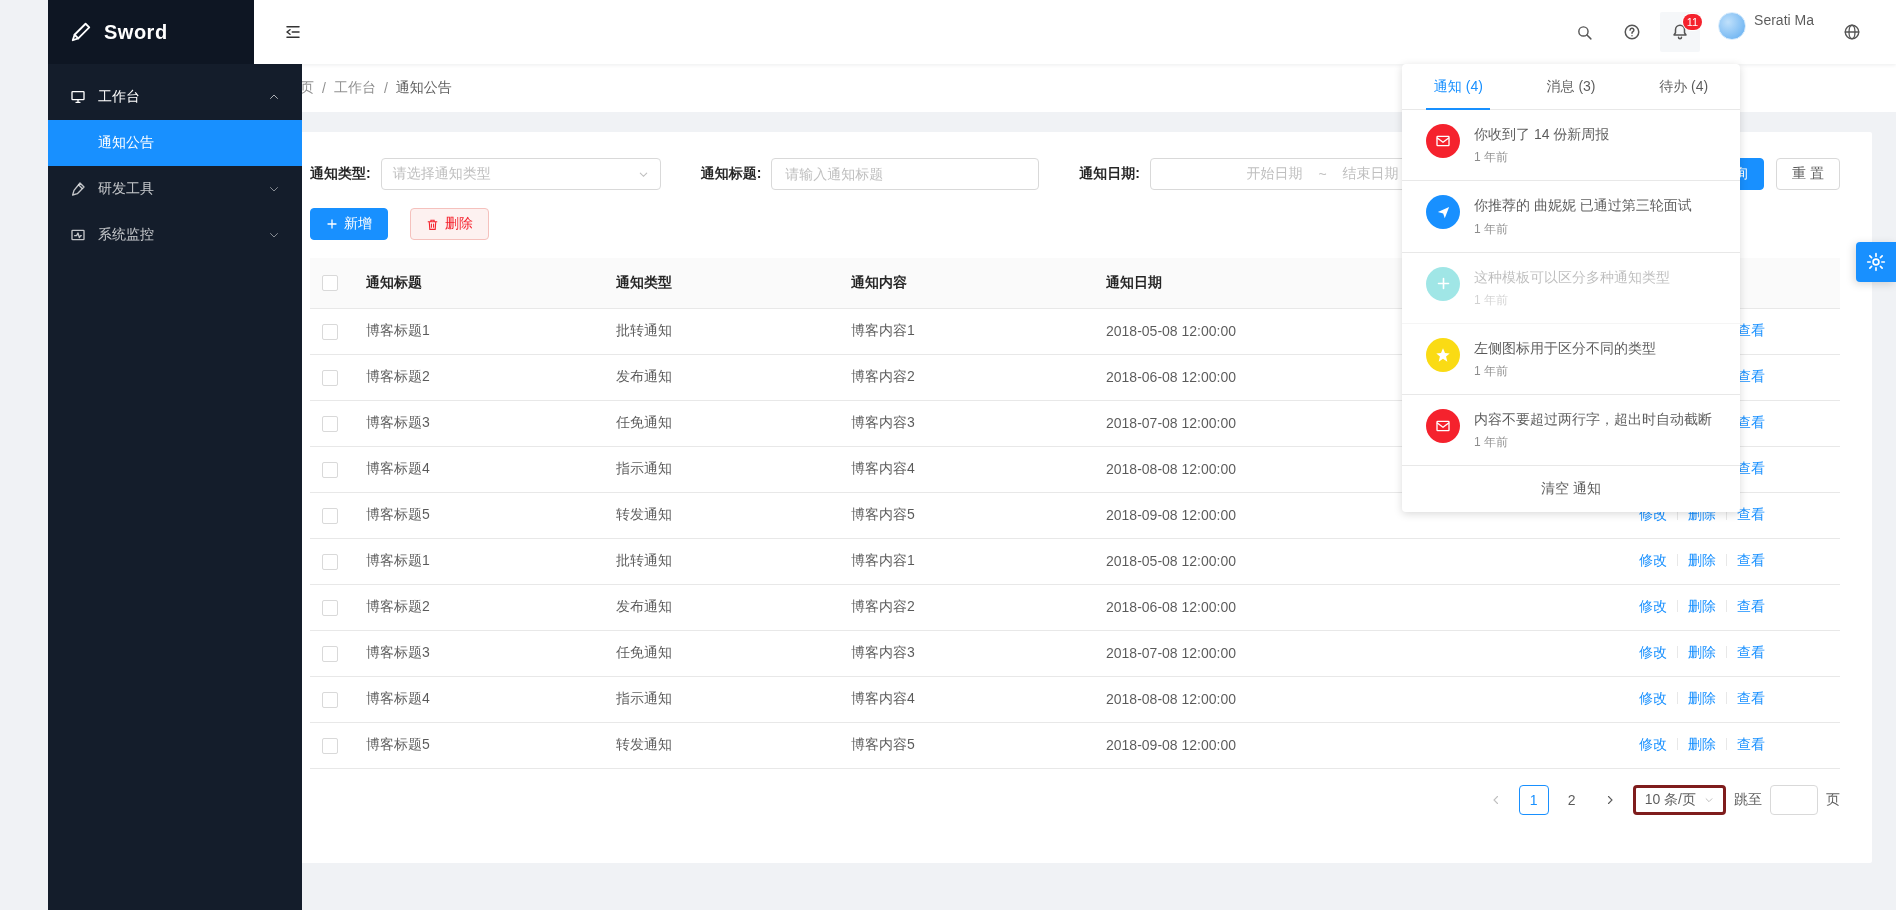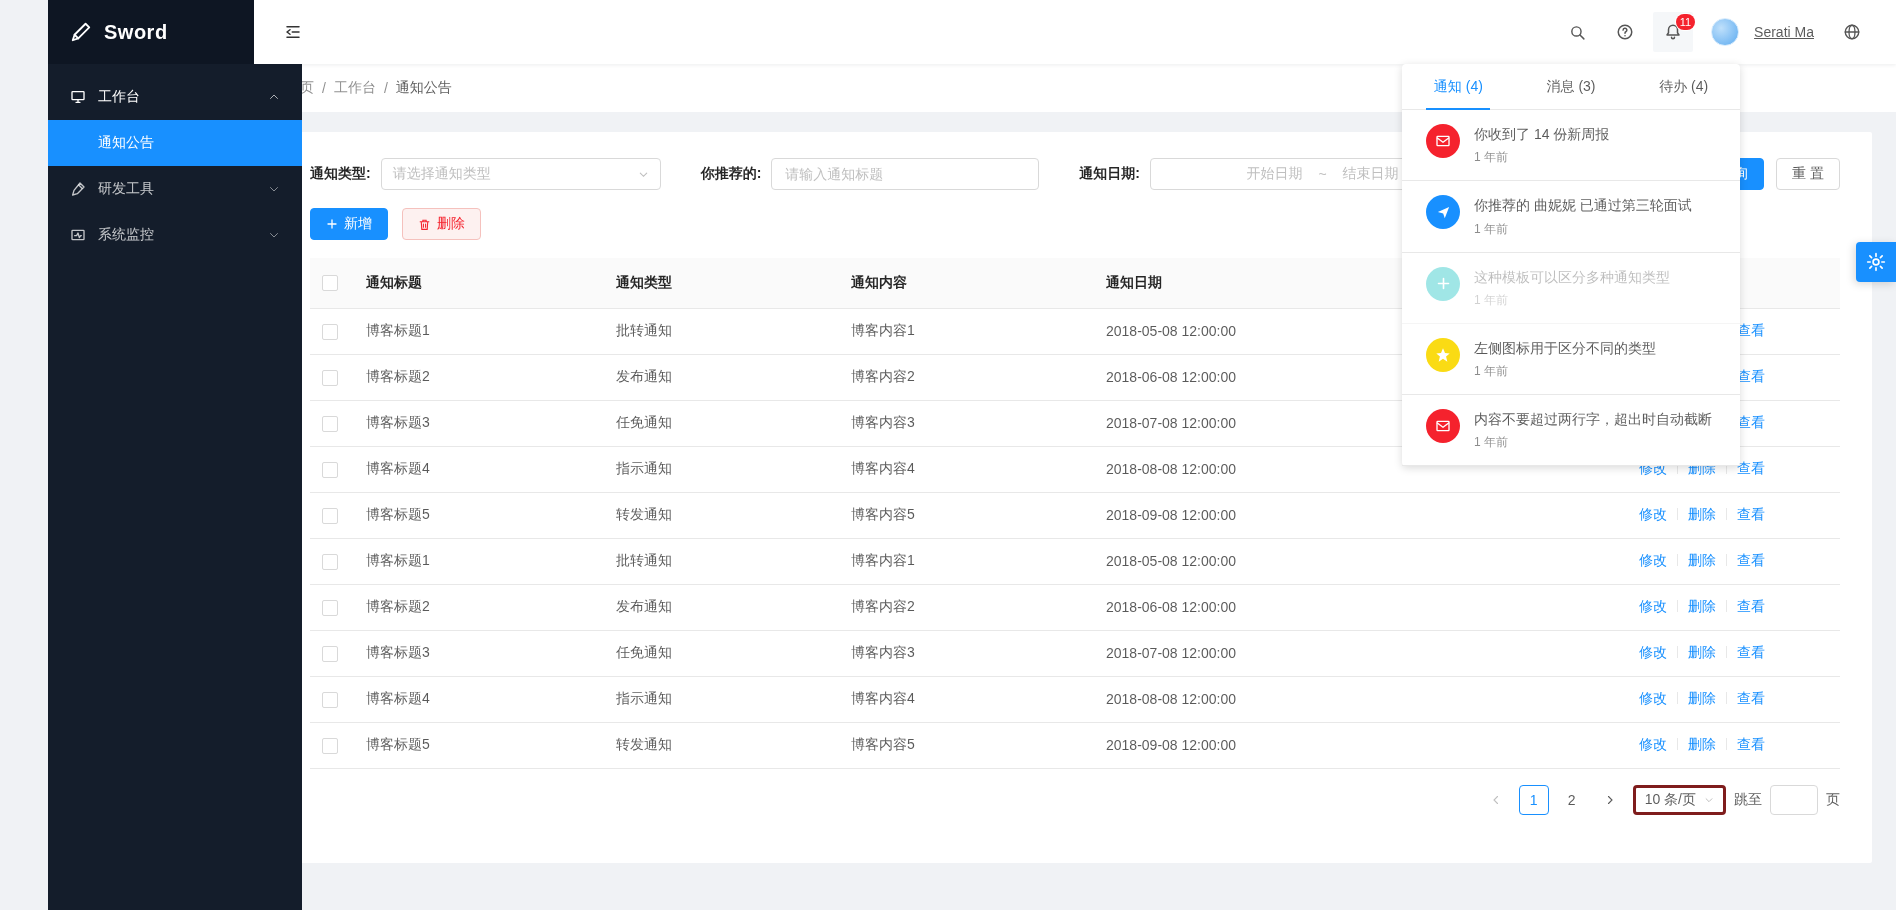--- a/index.html
+++ b/index.html
@@ -25,21 +25,21 @@
 
   
   .header { position:fixed; left:254px; right:0; top:0; height:64px; background:#fff;
     box-shadow:0 1px 4px rgba(0,21,41,.08); display:flex; align-items:center; padding:0 24px 0 22px; z-index:40; }
   .fold { color:#333; cursor:pointer; padding:8px; }
   .header-right { margin-left:auto; display:flex; align-items:center; gap:8px; }
   .hicon { width:40px; height:40px; display:flex; align-items:center; justify-content:center; color:#555; cursor:pointer; border-radius:2px; }
   .bell-wrap { position:relative; background:#f5f7f9; }
   .badge { position:absolute; top:2px; right:-2px; background:#f5222d; color:#fff; font-size:11px; line-height:16px;
     min-width:18px; padding:0 4px; border-radius:9px; text-align:center; box-shadow:0 0 0 1px #fff; }
-  .user { display:flex; align-items:center; gap:15px; padding:0 10px; height:40px; cursor:pointer;text-decoration:underline; }
+  .user { display:flex; gap:8px; padding:0 10px; height:40px; cursor:pointer; }
   .avatar { width:28px; height:28px; border-radius:50%; background:radial-gradient(circle at 35% 35%, #bfe0fb, #5dabf0); border:1px solid #d8ecfd; }
   .user-name { color:rgba(0,0,0,.65); }
 
   
   .crumb-band { position:fixed; left:254px; right:0; top:64px; height:48px; background:#fff;
     display:flex; align-items:center; padding-left:32px; gap:8px; z-index:10; }
   .bc-link { color:rgba(0,0,0,.45); cursor:pointer; }
   .bc-sep { color:rgba(0,0,0,.45); }
   .bc-current { color:rgba(0,0,0,.65); }
 
@@ -56,21 +56,21 @@
   .text-input input { border:none; outline:none; width:100%; font:inherit; color:rgba(0,0,0,.65); }
   .text-input input::placeholder { color:#bfbfbf; }
   .range { width:345px; padding:0 11px; color:#bfbfbf; justify-content:center; gap:16px; cursor:pointer; }
   .f-btns { margin-left:auto; display:flex; gap:12px; }
   .btn { height:32px; padding:0 15px; border-radius:4px; border:1px solid #d9d9d9; background:#fff; color:rgba(0,0,0,.65);
     display:inline-flex; align-items:center; justify-content:center; gap:6px; cursor:pointer; font-size:14px; white-space:nowrap; }
   .btn-primary { background:#1890ff; border-color:#1890ff; color:#fff; }
   .btn-danger { background:#fdf1f0; border-color:#f5c1bd; color:#f5222d; }
 
   
-  .toolbar { display:flex; gap:14px; margin-bottom:18px; }
+  .toolbar { display:flex; gap:22px; margin-bottom:18px; }
 
   
   table.grid { width:100%; border-collapse:collapse; table-layout:fixed; }
   .grid th { background:#fafafa; font-weight:bold; color:rgba(0,0,0,.85); text-align:left; height:50px; padding:0 12px; border-bottom:1px solid #e8e8e8; }
   .grid td { height:46px; padding:0 12px; border-bottom:1px solid #e8e8e8; color:rgba(0,0,0,.65); }
   .col-cb { width:44px; } .col-title { width:250px; } .col-type { width:235px; } .col-content { width:255px; } .col-date { width:470px; }
   .col-act { } .th-act,.td-act { text-align:center; }
   .checkbox { display:inline-block; width:16px; height:16px; border:1px solid #d9d9d9; border-radius:2px; background:#fff; cursor:pointer; vertical-align:middle; }
   .act-link { color:#1890ff; cursor:pointer; text-decoration:none; }
   .td-act .act-link + .act-link::before { content:""; display:inline-block; width:0; height:12px; border-left:1px solid #e8e8e8; margin:0 10px; vertical-align:-1px; }
@@ -221,21 +221,21 @@
     <div class="filter-row">
       <span class="f-label">通知类型:</span>
       <div class="ctl select">
         <span>请选择通知类型</span>
         <span>
           <svg width="11" height="11" viewBox="0 0 24 24" fill="none" stroke="#bfbfbf" stroke-width="2.4" stroke-linecap="round">
               <path d="M5 9l7 7 7-7"></path>
             </svg>
         </span>
       </div>
-      <span class="f-label">你推荐的:</span>
+      <span class="f-label">通知标题:</span>
       <div class="ctl text-input">
         <input placeholder="请输入通知标题" style="">
       </div>
       <span class="f-label">通知日期:</span>
       <div class="ctl range">
         <span>开始日期</span>
         <span>~</span>
         <span>结束日期</span>
       </div>
       <div class="f-btns">
@@ -469,20 +469,21 @@
           <rect x="3" y="5" width="18" height="14" rx="1"></rect>
           <path d="M3 7l9 7 9-7"></path>
         </svg>
     </span>
     <div class="nbody">
       <div class="ntitle">内容不要超过两行字，超出时自动截断</div>
       <div class="ntime">1 年前</div>
     </div>
   </div>
 
+  <div class="nfooter">清空 通知</div>
 </div>
 
 <div class="setting-float">
   <span>
     <svg width="20" height="20" viewBox="0 0 24 24" fill="none" stroke="#fff" stroke-width="2" stroke-linecap="round">
       <circle cx="12" cy="12" r="3.5"></circle>
         <path d="M12 2v3M12 19v3M2 12h3M19 12h3M4.6 4.6l2.1 2.1M17.3 17.3l2.1 2.1M19.4 4.6l-2.1 2.1M6.7 17.3l-2.1 2.1"></path>
     </svg>
   </span>
 </div>

